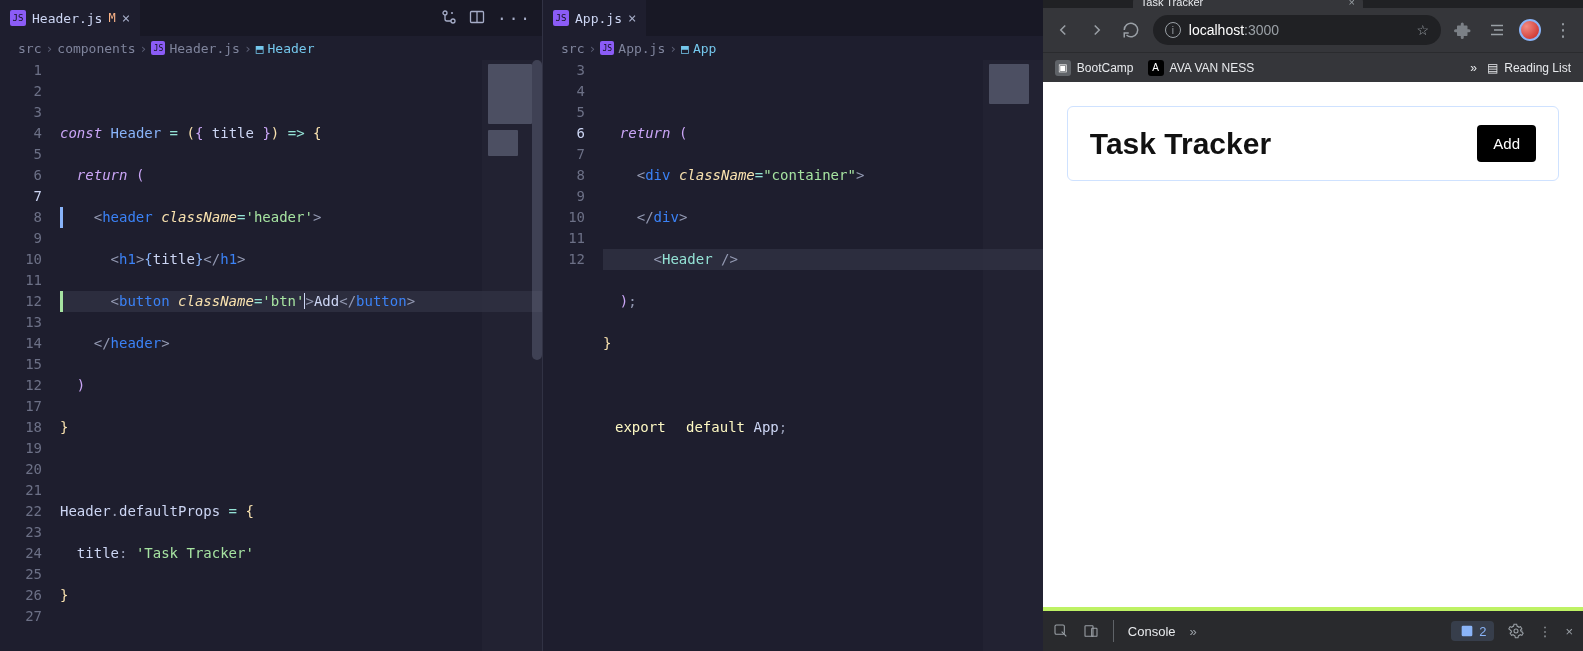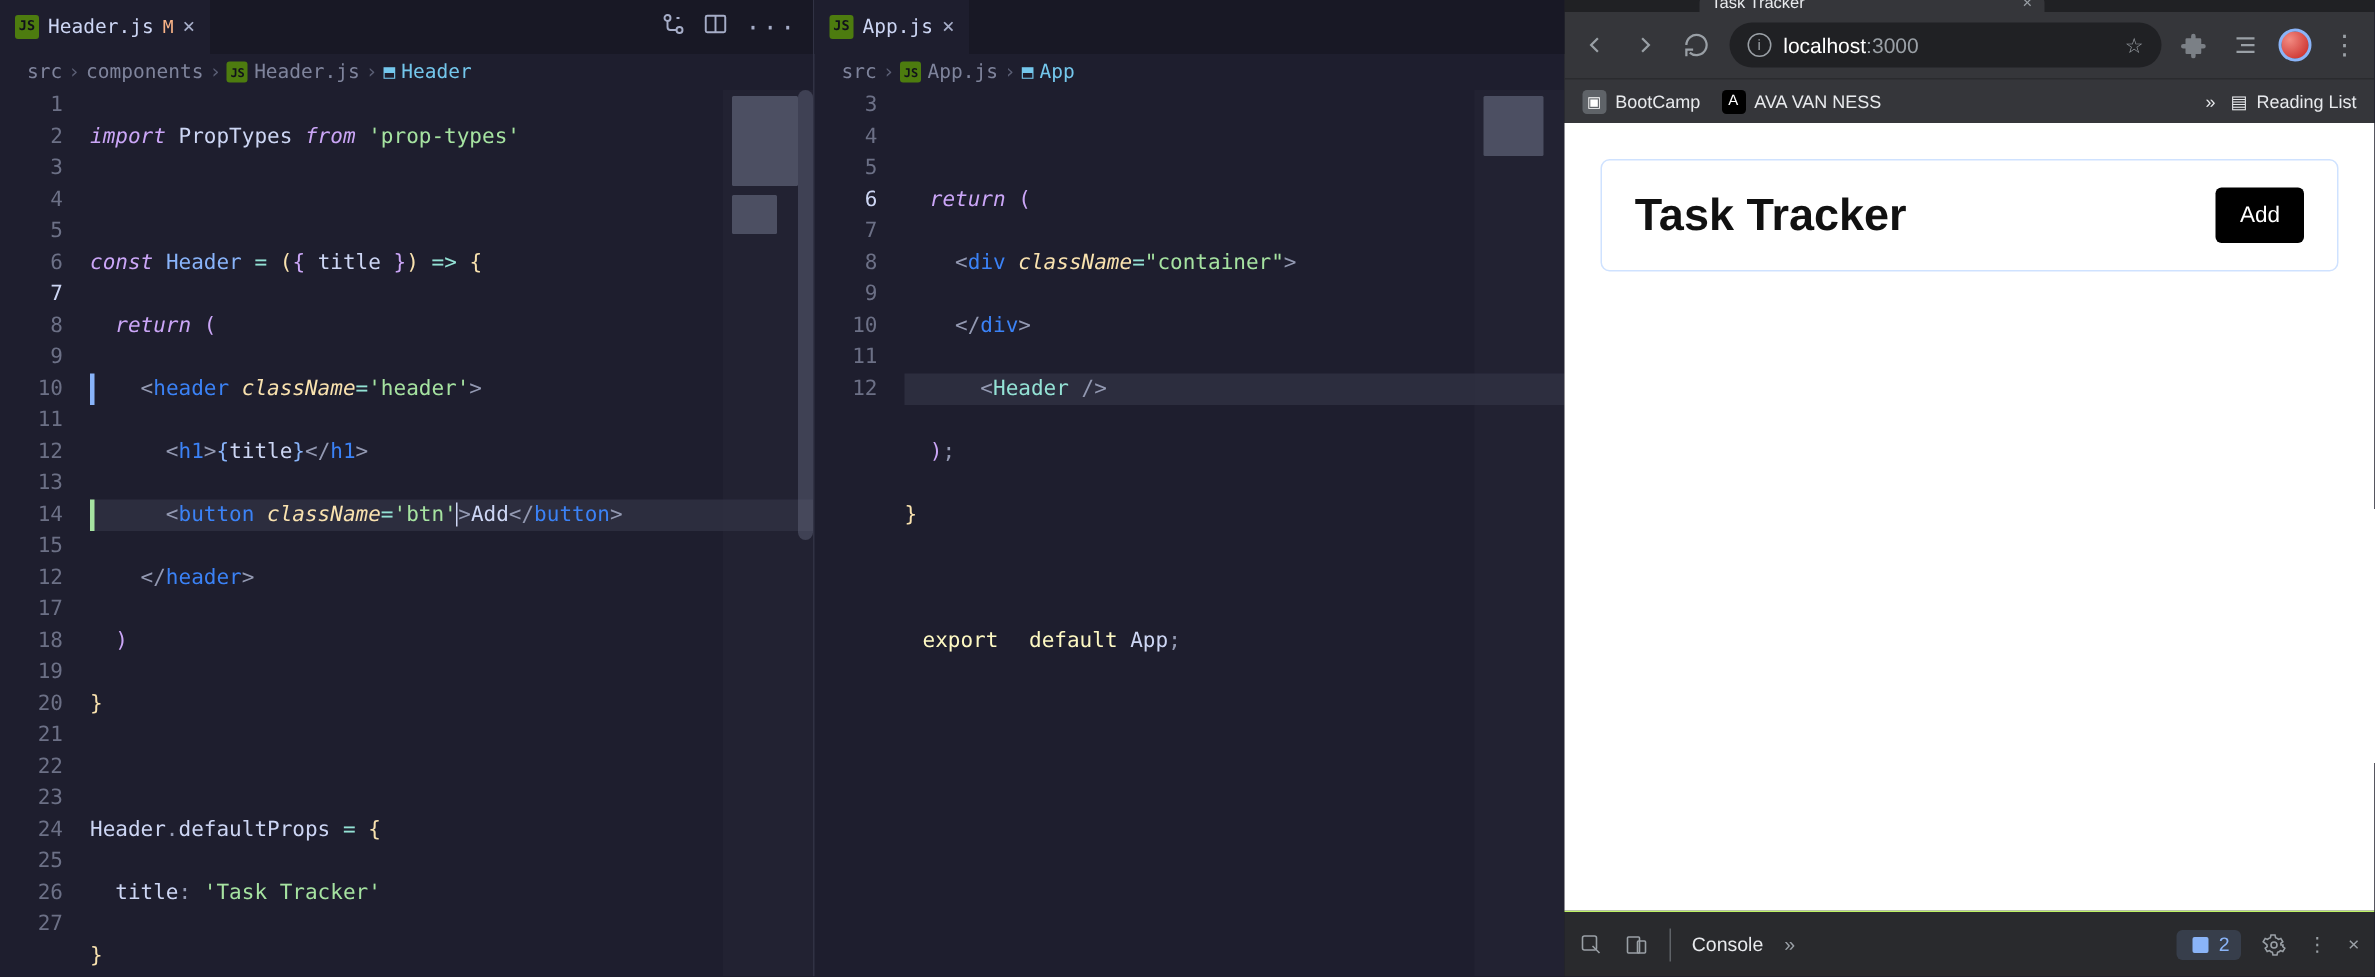--- a/index.html
+++ b/index.html
@@ -18,21 +18,21 @@
   .editors-row { display: flex; flex: 1; min-height: 0; }
   .pane { display: flex; flex-direction: column; position: relative; }
   .pane + .pane { border-left: 1px solid #313244; }
   .pane-left { width: 542px; }
   .pane-right { flex: 1; }
   
   .tabbar { height: 36px; background: #181825; display: flex; align-items: stretch; position: relative; }
   .tab { display: flex; align-items: center; gap: 6px; padding: 0 10px; font-size: 13px; color: #a6adc8; cursor: pointer; }
   .tab.active { background: #1e1e2e; color: #cdd6f4; }
   .tab.active.dirty .status { color: #fab387; }
-  .js-badge { width: 16px; height: 16px; background: #4d7c0f; color: #11111b; font-size: 9px; font-weight: bold; display: flex; align-items: center; justify-content: center; border-radius: 2px; }
+  .js-badge { width: 16px; height: 16px; background: #8b5cf6; color: #11111b; font-size: 9px; font-weight: normal; display: flex; align-items: center; justify-content: center; border-radius: 2px; }
   .tab .status { font-size: 12px; }
   .tab .close { font-size: 14px; color: #a6adc8; }
   .tabbar .actions { margin-left: auto; display: flex; align-items: center; gap: 12px; padding: 0 10px; color: #a6adc8; }
   .tabbar .actions svg { width: 16px; height: 16px; }
   
   .breadcrumb { height: 24px; display: flex; align-items: center; gap: 4px; padding: 0 18px; font-size: 13px; color: #7f849c; }
   .breadcrumb .sep { color: #5b5f75; }
   .breadcrumb .js-badge { width: 14px; height: 14px; font-size: 8px; }
   .breadcrumb .sym { color: #74c7ec; }
   
@@ -85,21 +85,21 @@
   .bm { display:flex; align-items:center; gap:6px; }
   .bm .ico { width:16px;height:16px;display:flex;align-items:center;justify-content:center;background:#5f6368;border-radius:3px;font-size:10px;color:#fff;}
   .bm-right { margin-left:auto; display:flex; align-items:center; gap:10px; color:#e8eaed;}
   .avatar { width:22px;height:22px;border-radius:50%; background: radial-gradient(circle at 30% 30%, #f28b82, #c5221f); border:2px solid #8ab4f8; }
   
   .viewport { flex:1; background:#fff; position:relative; }
   .container { margin:24px; border:1px solid #cfe2ff; border-radius:6px; padding:18px 22px; display:flex; align-items:center; justify-content:space-between; }
   .container h1 { font-family: 'Segoe UI', Arial, sans-serif; font-size:30px; font-weight:700; color:#111; }
   .container .btn { background:#000; color:#fff; border:none; padding:10px 16px; font-size:15px; border-radius:4px; cursor:pointer; }
   
-  .devtools { height:44px; background:#292a2d; border-top:1px solid #bef264; display:flex; align-items:center; gap:14px; padding:0 10px; color:#e8eaed; font-size:13px; }
+  .devtools { height:44px; background:#292a2d; border-top:4px solid #bef264; display:flex; align-items:center; gap:14px; padding:0 10px; color:#e8eaed; font-size:13px; }
   .devtools .dtbtn { color:#9aa0a6; display:flex; align-items:center; }
   .devtools .tab { color:#e8eaed; padding:0; }
   .devtools .divider { width:1px; height:22px; background:#5f6368; }
   .devtools .badge { margin-left:auto; display:flex; align-items:center; gap:4px; background:rgba(138,180,248,0.15); color:#8ab4f8; padding:2px 8px; border-radius:4px; }
   .devtools svg { width:16px; height:16px; }
 </style>
 </head>
 <body>
 
 <div class="vscode">
@@ -162,21 +162,20 @@
             <div class="ln">20</div>
             <div class="ln">21</div>
             <div class="ln">22</div>
             <div class="ln">23</div>
             <div class="ln">24</div>
             <div class="ln">25</div>
             <div class="ln">26</div>
             <div class="ln">27</div>
         </div>
         <div class="code">
-<div class="row"><span class="kr">import</span> <span class="vr">PropTypes</span> <span class="kr">from</span> <span class="st">'prop-types'</span></div>
 <div class="row"></div>
 <div class="row"><span class="k">const</span> <span class="fn">Header</span> <span class="op">=</span> <span class="br">(</span><span class="br2">{</span> <span class="vr">title</span> <span class="br2">}</span><span class="br">)</span> <span class="op">=&gt;</span> <span class="br">{</span></div>
 <div class="row">  <span class="kr">return</span> <span class="br2">(</span></div>
 <div class="row"><span class="git-mod"></span>    <span class="pn">&lt;</span><span class="tg">header</span> <span class="at">className</span><span class="op">=</span><span class="st">'header'</span><span class="pn">&gt;</span></div>
 <div class="row">      <span class="pn">&lt;</span><span class="tg">h1</span><span class="pn">&gt;</span><span class="br3">{</span><span class="vr">title</span><span class="br3">}</span><span class="pn">&lt;/</span><span class="tg">h1</span><span class="pn">&gt;</span></div>
 <div class="row hl"><span class="git-add"></span>      <span class="pn">&lt;</span><span class="tg">button</span> <span class="at">className</span><span class="op">=</span><span class="st">'btn'</span><span class="cursor"></span><span class="pn">&gt;</span><span class="tx">Add</span><span class="pn">&lt;/</span><span class="tg">button</span><span class="pn">&gt;</span></div>
 <div class="row">    <span class="pn">&lt;/</span><span class="tg">header</span><span class="pn">&gt;</span></div>
 <div class="row">  <span class="br2">)</span></div>
 <div class="row"><span class="br">}</span></div>
 <div class="row"></div>

